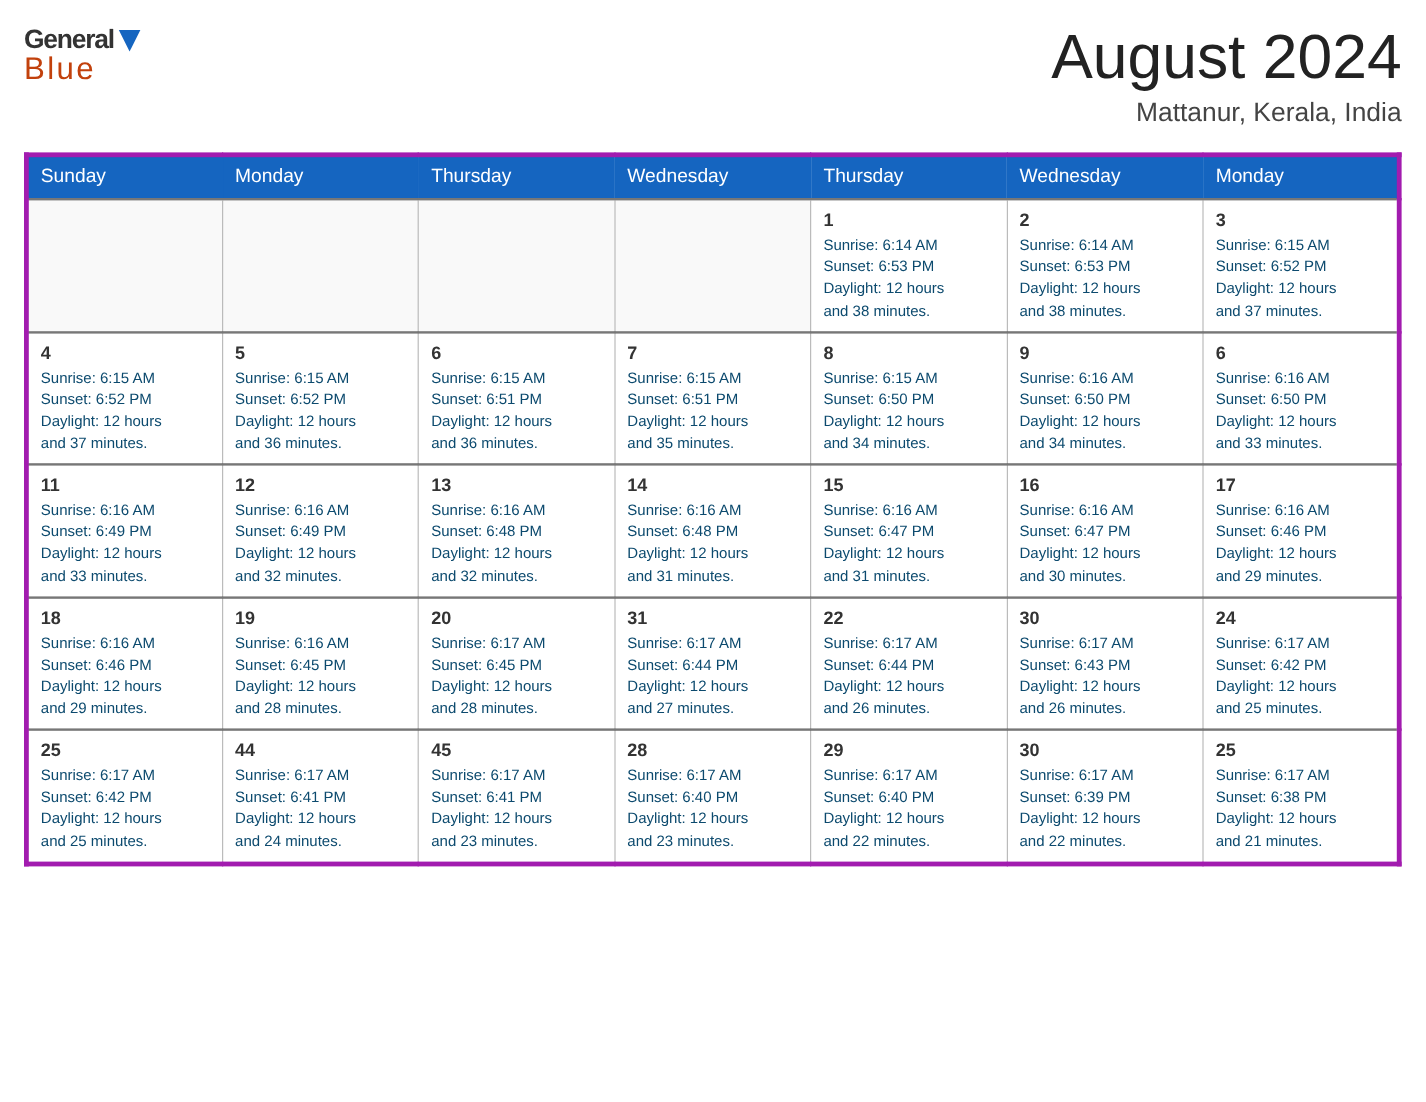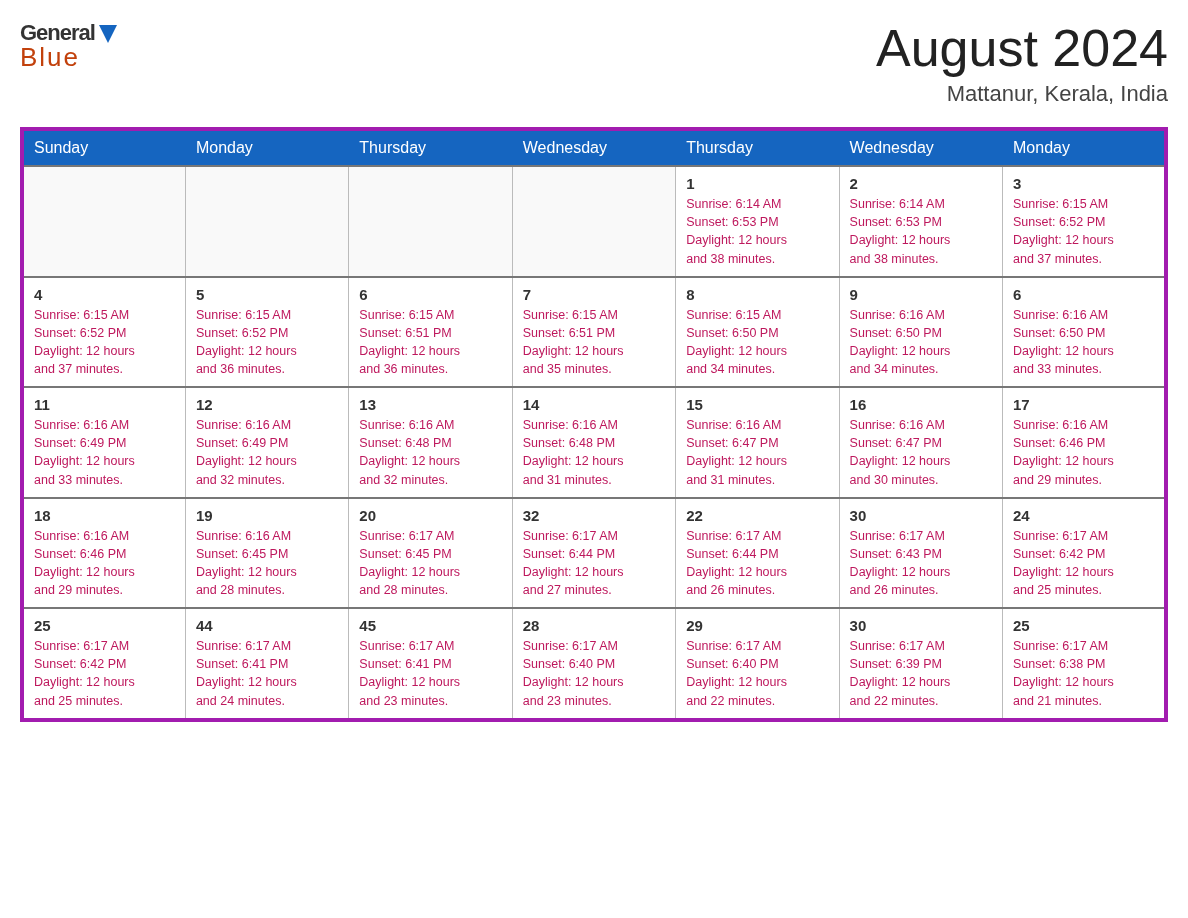--- a/index.html
+++ b/index.html
@@ -59,21 +59,21 @@
     }
     .day-number {
       font-size: 15px;
       font-weight: bold;
       color: #333;
       display: block;
       margin-bottom: 3px;
     }
     .day-info {
       font-size: 12.5px;
-      color: #be185d;
+      color: #0c4a6e;
       line-height: 1.45;
     }
     .empty-cell {
       background: #f9f9f9;
     }
     
     .logo-line1 {
       font-size: 22px;
       font-weight: bold;
       color: #333;
@@ -151,21 +151,21 @@
         <td><span class="day-number">13</span><span class="day-info">Sunrise: 6:16 AM<br>Sunset: 6:48 PM<br>Daylight: 12 hours<br>and 32 minutes.</span></td>
         <td><span class="day-number">14</span><span class="day-info">Sunrise: 6:16 AM<br>Sunset: 6:48 PM<br>Daylight: 12 hours<br>and 31 minutes.</span></td>
         <td><span class="day-number">15</span><span class="day-info">Sunrise: 6:16 AM<br>Sunset: 6:47 PM<br>Daylight: 12 hours<br>and 31 minutes.</span></td>
         <td><span class="day-number">16</span><span class="day-info">Sunrise: 6:16 AM<br>Sunset: 6:47 PM<br>Daylight: 12 hours<br>and 30 minutes.</span></td>
         <td><span class="day-number">17</span><span class="day-info">Sunrise: 6:16 AM<br>Sunset: 6:46 PM<br>Daylight: 12 hours<br>and 29 minutes.</span></td>
       </tr>
       <tr>
         <td><span class="day-number">18</span><span class="day-info">Sunrise: 6:16 AM<br>Sunset: 6:46 PM<br>Daylight: 12 hours<br>and 29 minutes.</span></td>
         <td><span class="day-number">19</span><span class="day-info">Sunrise: 6:16 AM<br>Sunset: 6:45 PM<br>Daylight: 12 hours<br>and 28 minutes.</span></td>
         <td><span class="day-number">20</span><span class="day-info">Sunrise: 6:17 AM<br>Sunset: 6:45 PM<br>Daylight: 12 hours<br>and 28 minutes.</span></td>
-        <td><span class="day-number">32</span><span class="day-info">Sunrise: 6:17 AM<br>Sunset: 6:44 PM<br>Daylight: 12 hours<br>and 27 minutes.</span></td>
+        <td><span class="day-number">31</span><span class="day-info">Sunrise: 6:17 AM<br>Sunset: 6:44 PM<br>Daylight: 12 hours<br>and 27 minutes.</span></td>
         <td><span class="day-number">22</span><span class="day-info">Sunrise: 6:17 AM<br>Sunset: 6:44 PM<br>Daylight: 12 hours<br>and 26 minutes.</span></td>
         <td><span class="day-number">30</span><span class="day-info">Sunrise: 6:17 AM<br>Sunset: 6:43 PM<br>Daylight: 12 hours<br>and 26 minutes.</span></td>
         <td><span class="day-number">24</span><span class="day-info">Sunrise: 6:17 AM<br>Sunset: 6:42 PM<br>Daylight: 12 hours<br>and 25 minutes.</span></td>
       </tr>
       <tr>
         <td><span class="day-number">25</span><span class="day-info">Sunrise: 6:17 AM<br>Sunset: 6:42 PM<br>Daylight: 12 hours<br>and 25 minutes.</span></td>
         <td><span class="day-number">44</span><span class="day-info">Sunrise: 6:17 AM<br>Sunset: 6:41 PM<br>Daylight: 12 hours<br>and 24 minutes.</span></td>
         <td><span class="day-number">45</span><span class="day-info">Sunrise: 6:17 AM<br>Sunset: 6:41 PM<br>Daylight: 12 hours<br>and 23 minutes.</span></td>
         <td><span class="day-number">28</span><span class="day-info">Sunrise: 6:17 AM<br>Sunset: 6:40 PM<br>Daylight: 12 hours<br>and 23 minutes.</span></td>
         <td><span class="day-number">29</span><span class="day-info">Sunrise: 6:17 AM<br>Sunset: 6:40 PM<br>Daylight: 12 hours<br>and 22 minutes.</span></td>

